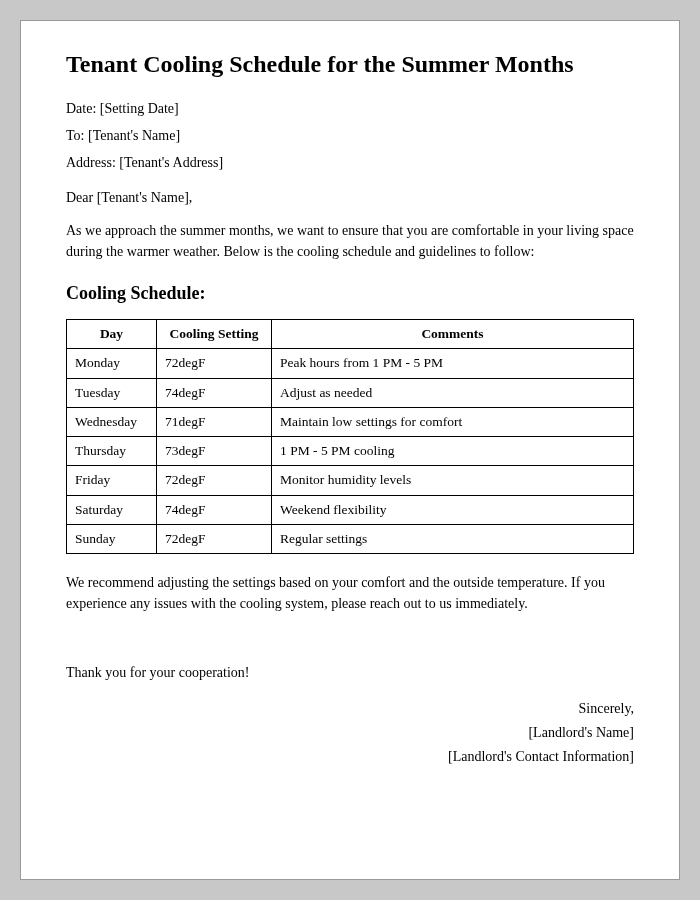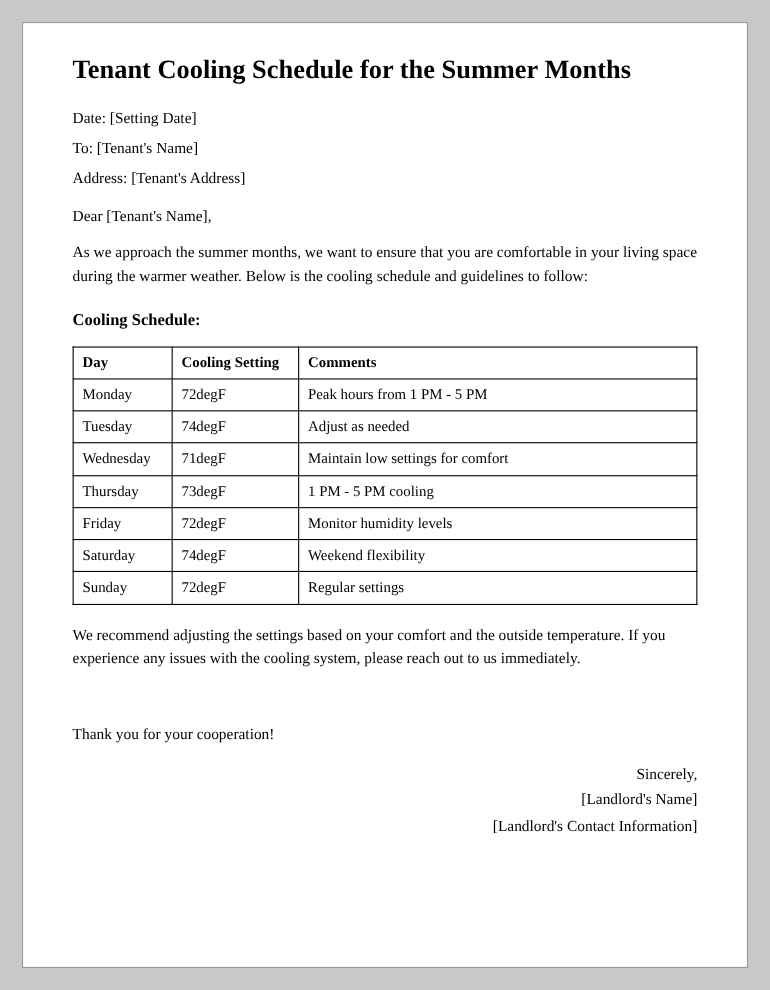--- a/index.html
+++ b/index.html
@@ -43,41 +43,42 @@
     .doc-greeting {
       margin-top: 14px;
       margin-bottom: 12px;
     }
 
     .doc-intro {
       margin-bottom: 18px;
     }
 
     .section-title {
-      font-size: 15px;
+      font-size: 18px;
       font-weight: bold;
       margin-bottom: 12px;
     }
 
     .schedule-table {
       border-collapse: collapse;
       width: 100%;
       margin-bottom: 18px;
     }
 
     .schedule-table th,
     .schedule-table td {
       border: 1px solid #000;
       padding: 4px 8px;
       text-align: left;
       font-size: 13.5px;
     }
 
     .schedule-table th {
       font-weight: bold;
+      text-align: center;
     }
 
     .col-day { width: 90px; }
     .col-setting { width: 115px; }
     .col-comments { width: auto; }
 
     .doc-note {
       margin-bottom: 14px;
     }
 

